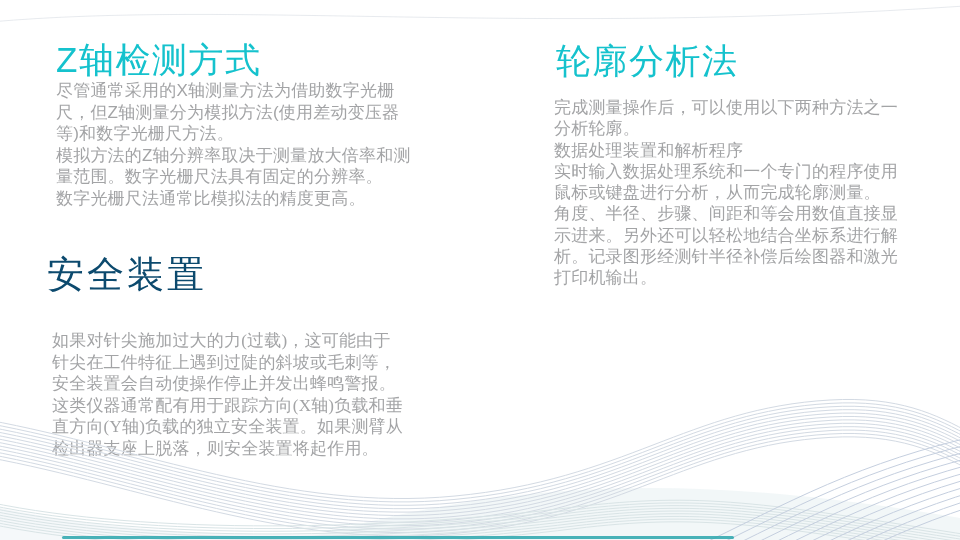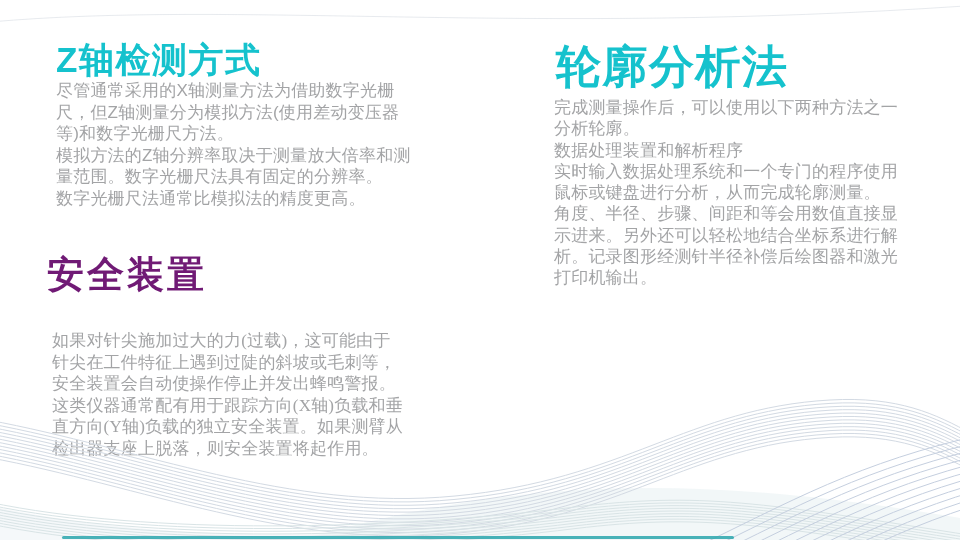--- a/index.html
+++ b/index.html
@@ -10,30 +10,30 @@
   }
   .slide {
     position: relative;
     width: 960px;
     height: 540px;
     background: #ffffff;
     overflow: hidden;
   }
   .section-title {
     position: absolute;
-    font-weight: bold;
+    font-weight: normal;
     letter-spacing: 1.5px;
     line-height: 1.05;
     white-space: nowrap;
   }
   .title-teal { color: #15c2cd; }
-  .title-navy { color: #701a75; }
+  .title-navy { color: #0c4a6e; }
   #title-z      { left: 56px;  top: 42px;  font-size: 35px; }
   #title-safety { left: 47px;  top: 256px; font-size: 37px; letter-spacing: 3px; }
-  #title-contour{ left: 556px; top: 43px;  font-size: 45px; }
+  #title-contour{ left: 556px; top: 43px;  font-size: 35px; }
   .section-body {
     position: absolute;
     color: #a3a4a6;
     font-size: 17px;
     line-height: 21.5px;
     white-space: pre-line;
     width: 430px;
     letter-spacing: 0.2px;
   }
   #body-z       { left: 56px;  top: 80px;  }

